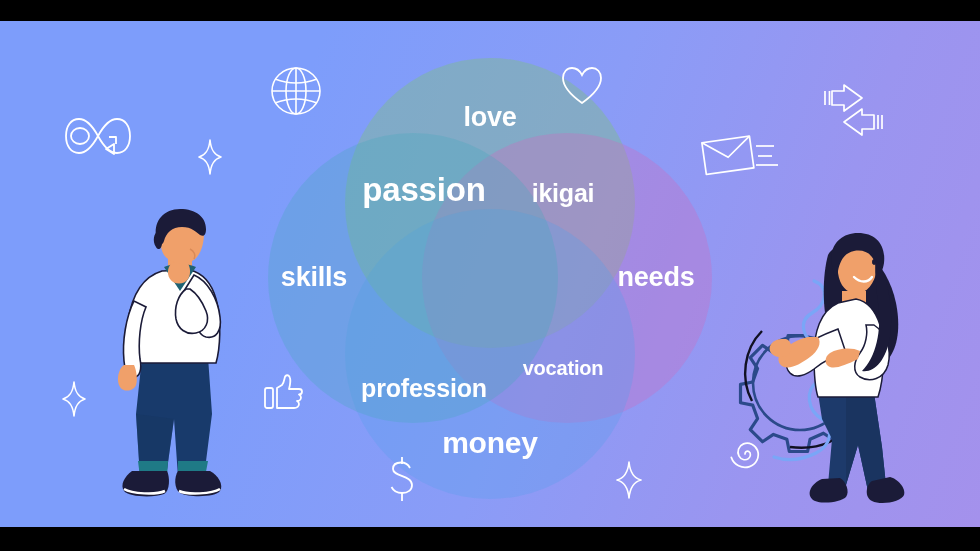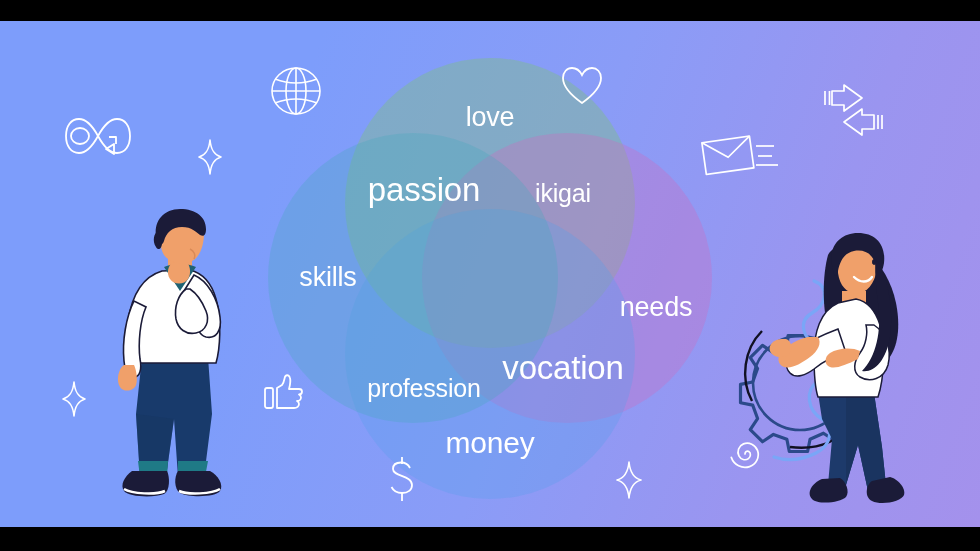--- a/index.html
+++ b/index.html
@@ -25,30 +25,30 @@
   .circ{position:absolute;width:290px;height:290px;border-radius:50%;mix-blend-mode:normal;}
   
   .c-love{left:97px;top:21px;background:rgba(126,190,130,0.42);}
   
   .c-needs{left:174px;top:96px;background:rgba(206,106,190,0.33);}
   
   .c-money{left:97px;top:172px;background:rgba(86,160,235,0.30);}
   
   .c-skills{left:20px;top:96px;background:rgba(70,170,190,0.30);}
 
-  .vlabel{position:absolute;z-index:12;color:#fff;font-weight:normal;white-space:nowrap;
+  .vlabel{position:absolute;z-index:12;color:#fff;font-weight:bold;white-space:nowrap;
           text-align:left;transform:translate(-50%,-50%);letter-spacing:-0.2px;}
   .l-love{left:242px;top:80px;font-size:27px;}
-  .l-needs{left:408px;top:240px;font-size:27px;margin-top:30px;}
+  .l-needs{left:408px;top:240px;font-size:27px;}
   .l-money{left:242px;top:406px;font-size:30px;}
-  .l-skills{left:80px;top:240px;font-size:27px;}
+  .l-skills{left:66px;top:240px;font-size:27px;}
   .l-passion{left:176px;top:153px;font-size:33px;}
   .l-mission{left:315px;top:156px;font-size:25px;}
   .l-profession{left:176px;top:332px;font-size:25px;margin-top:19px;}
-  .l-vocation{left:315px;top:331px;font-size:33px;}
+  .l-vocation{left:315px;top:331px;font-size:20px;}
   .l-ikigai{left:246px;top:230px;font-size:43px;letter-spacing:-0.5px;}
 
   
   .person{position:absolute;z-index:5;}
   #man{left:112px;top:188px;}
   #woman{left:726px;top:212px;}
 </style>
 </head>
 <body>
 

